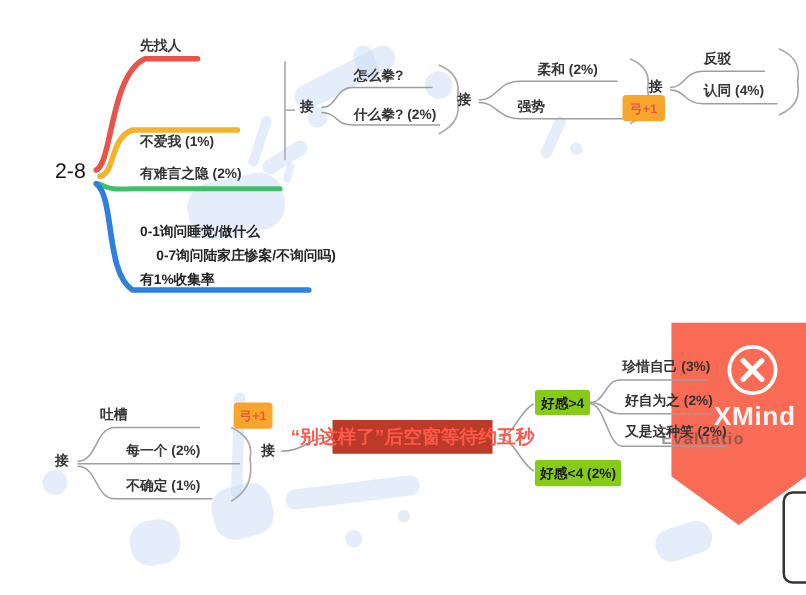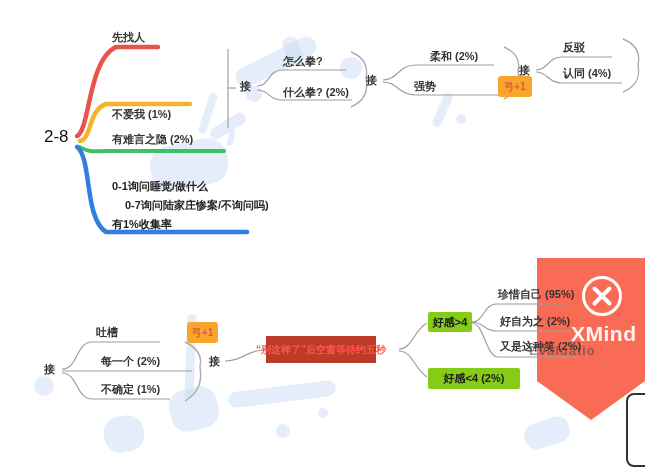--- a/index.html
+++ b/index.html
@@ -9,22 +9,22 @@
   .blob.round{border-radius:50%;}
   svg.layer{position:absolute;left:0;top:0;z-index:3;pointer-events:none;}
   .ribbon-wrap{position:absolute;left:537px;top:258px;width:108px;height:162px;z-index:2;}
   .lbl{position:absolute;font-size:11px;font-weight:600;color:#333;white-space:nowrap;z-index:4;line-height:13px;}
   .root-lbl{font-size:17px;font-weight:400;color:#111;}
   .note-lbl{font-weight:700;color:#222;font-size:11px;}
   .badge{position:absolute;background:#f7a52b;color:#e25a3f;font-size:10px;font-weight:700;
          border-radius:3px;display:flex;align-items:center;justify-content:center;z-index:4;margin-left:32px;}
   .cond-box{position:absolute;background:#84cc16;color:#1c1c1c;font-size:11px;font-weight:600;
             border-radius:2px;display:flex;align-items:center;justify-content:center;z-index:4;white-space:nowrap;}
-  .red-note{position:absolute;left:266px;top:336px;width:110px;height:27px;background:#bc3a28;
-            color:#ff5747;font-size:10px;font-weight:700;display:flex;align-items:center;
+  .red-note{position:absolute;left:266px;top:336px;width:128px;height:27px;background:#bc3a28;
+            color:#ff5747;font-size:15px;font-weight:700;display:flex;align-items:center;
             justify-content:center;z-index:4;white-space:nowrap;}
   .brand{position:absolute;left:571px;top:322px;font-size:21px;font-weight:700;letter-spacing:.5px;
          color:rgba(255,255,255,.93);z-index:4;}
   .edition{position:absolute;left:529px;top:343px;font-size:13px;font-weight:700;
            color:rgba(70,70,70,.55);z-index:4;letter-spacing:1px;}
   .logo{position:absolute;left:580px;top:274px;z-index:4;}
   .corner-rect{position:absolute;left:626px;top:393px;width:52px;height:70px;background:#fff;
                border:2.5px solid #333;border-radius:8px;z-index:3;}
 </style>
 </head>
@@ -109,33 +109,33 @@
   <div class="lbl" style="left:366px;top:74px;">接</div>
   <div class="lbl" style="left:430px;top:50px;">柔和 (2%)</div>
   <div class="lbl" style="left:414px;top:80px;">强势</div>
   <div class="badge" style="left:466px;top:76px;width:34px;height:21px;">弓+1</div>
 
   <div class="lbl" style="left:519px;top:64px;">接</div>
   <div class="lbl" style="left:563px;top:41px;">反驳</div>
   <div class="lbl" style="left:563px;top:67px;">认同 (4%)</div>
 
   <div class="lbl" style="left:44px;top:363px;">接</div>
-  <div class="lbl" style="left:96px;top:326px;">吐槽</div>
+  <div class="lbl" style="left:80px;top:326px;">吐槽</div>
   <div class="badge" style="left:155px;top:322px;width:31px;height:21px;">弓+1</div>
   <div class="lbl" style="left:101px;top:355px;">每一个 (2%)</div>
   <div class="lbl" style="left:101px;top:383px;">不确定 (1%)</div>
   <div class="lbl" style="left:209px;top:355px;">接</div>
 
   <div class="red-note">“别这样了”后空窗等待约五秒</div>
 
   <div class="cond-box" style="left:428px;top:312px;width:44px;height:20px;">好感&gt;4</div>
-  <div class="lbl" style="left:498px;top:288px;">珍惜自己 (95%)</div>
+  <div class="lbl" style="left:498px;top:288px;">珍惜自己 (3%)</div>
   <div class="lbl" style="left:500px;top:315px;">好自为之 (2%)</div>
   <div class="lbl" style="left:500px;top:340px;">又是这种笑 (2%)</div>
-  <div class="cond-box" style="left:428px;top:368px;width:92px;height:21px;">好感&lt;4 (2%)</div>
+  <div class="cond-box" style="left:428px;top:368px;width:69px;height:21px;">好感&lt;4 (2%)</div>
 
   <svg class="logo" width="44" height="44" viewBox="0 0 44 44">
     <circle cx="22" cy="22" r="18.5" fill="none" stroke="#ffffff" stroke-width="3"></circle>
     <path d="M14.5,14.5 L29.5,29.5 M29.5,14.5 L14.5,29.5" stroke="#ffffff" stroke-width="4" stroke-linecap="round"></path>
   </svg>
   <div class="brand">XMind</div>
   <div class="edition">Evaluatio</div>
   <div class="badge" style="left:616px;top:341px;width:29px;height:18px;font-size:9.5px;">弓+1</div>
 
 </div>

